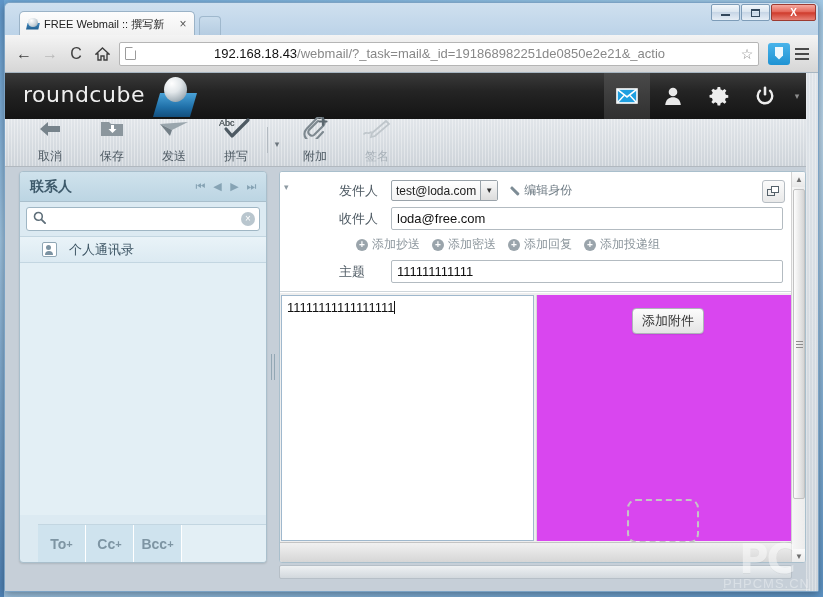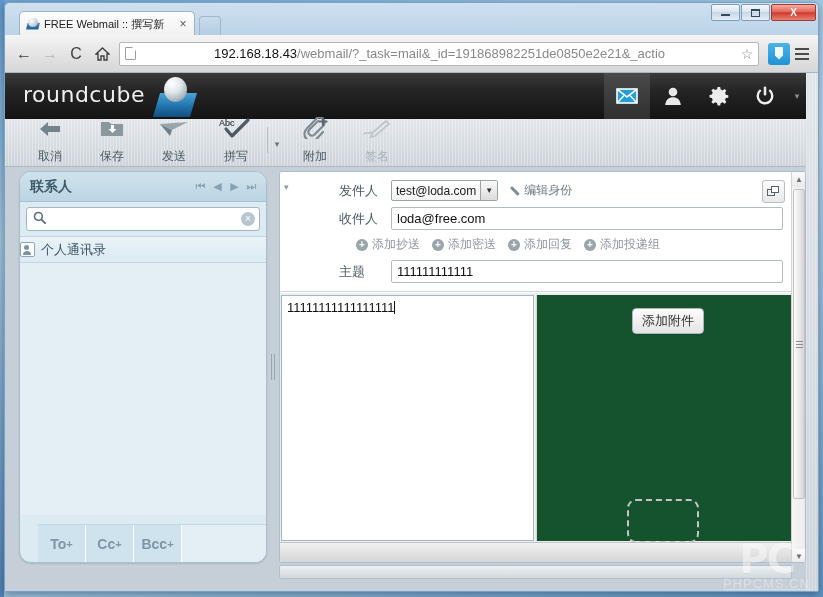--- a/index.html
+++ b/index.html
@@ -197,21 +197,21 @@
   #tb-caret { width: 14px; height: 46px; display:flex; align-items:center; justify-content:center;
               color:#6b757d; font-size:9px; padding-top:4px;}
 
   
   #rc-main { position: absolute; left: 0; top: 94px; width: 815px; height: 426px; }
 
   
   #contacts-panel {
     position: absolute; left: 14px; top: 4px; width: 248px; height: 392px;
     background: #dceaf2; border: 1px solid #a9bfcc;
-    border-radius: 12px; overflow: hidden;
+    border-radius: 4px; overflow: hidden;
     box-shadow: 0 1px 2px rgba(0,0,0,.12);
   }
   #contacts-head {
     height: 30px; background: linear-gradient(180deg,#cfe2ec 0%, #bcd5e3 100%);
     border-bottom: 1px solid #a9bfcc;
     display:flex; align-items:center; padding: 0 6px 0 10px;
   }
   #contacts-title { flex:1 1 auto; font-size: 14px; font-weight: bold; color: #3e5a6b; }
   .pager-btn { width: 17px; text-align:center; color:#86a3b4; font-size: 11px; }
   #contacts-search-wrap { padding: 5px 6px; }
@@ -223,21 +223,21 @@
   #contacts-search input {
     flex:1 1 auto; border:none; outline:none; font-size:12px; color:#333;
     font-family: inherit; background: transparent;
   }
   #search-clear {
     flex:0 0 14px; width:14px; height:14px; border-radius:50%;
     background:#b9c6ce; color:#fff; font-size:10px; line-height:14px; text-align:center;
   }
   #contacts-list { background: #e3eff5; border-top: 1px solid #c3d6e1; }
   .contact-source {
-    height: 26px; display:flex; align-items:center; gap:6px; padding-left: 0;
+    height: 26px; display:flex; align-items:center; gap:12px; padding-left: 22px;
     background: linear-gradient(180deg,#e9f3f8 0%, #dceaf2 100%);
     border-bottom: 1px solid #c3d6e1;
     font-size: 13px; color: #3c5463;
   }
   .addrbook-icon {
     width: 15px; height: 15px; background:#fff; border:1px solid #8fa6b4;
     border-radius: 2px; position: relative; flex:0 0 15px;
   }
   .addrbook-icon::before{
     content:''; position:absolute; left:3px; top:2px; width:5px; height:5px;
@@ -333,21 +333,21 @@
     background: #fff; border: 1px solid #9fb8cd;
     padding: 4px 5px; font-size: 13px; color: #111; overflow: hidden;
     white-space: nowrap;
   }
   #body-caret {
     display:inline-block; width:1px; height:13px; background:#111;
     vertical-align:-2px;
   }
   #attach-zone {
     position:absolute; left: 256px; top: 2px; width: 256px; height: 246px;
-    background: #14532d; border-left: 1px solid #d8d8d8;
+    background: #d946ef; border-left: 1px solid #d8d8d8;
   }
   #attach-btn {
     position:absolute; left: 95px; top: 13px;
     padding: 3px 9px; font-size: 13px; color:#333;
     background: linear-gradient(180deg,#fcfcfc 0%,#e4e4e4 100%);
     border: 1px solid #aeb4b9; border-radius: 4px;
     box-shadow: 0 1px 1px rgba(0,0,0,.08);
   }
   #dropzone {
     position:absolute; left: 90px; top: 204px; width: 72px; height: 44px;

